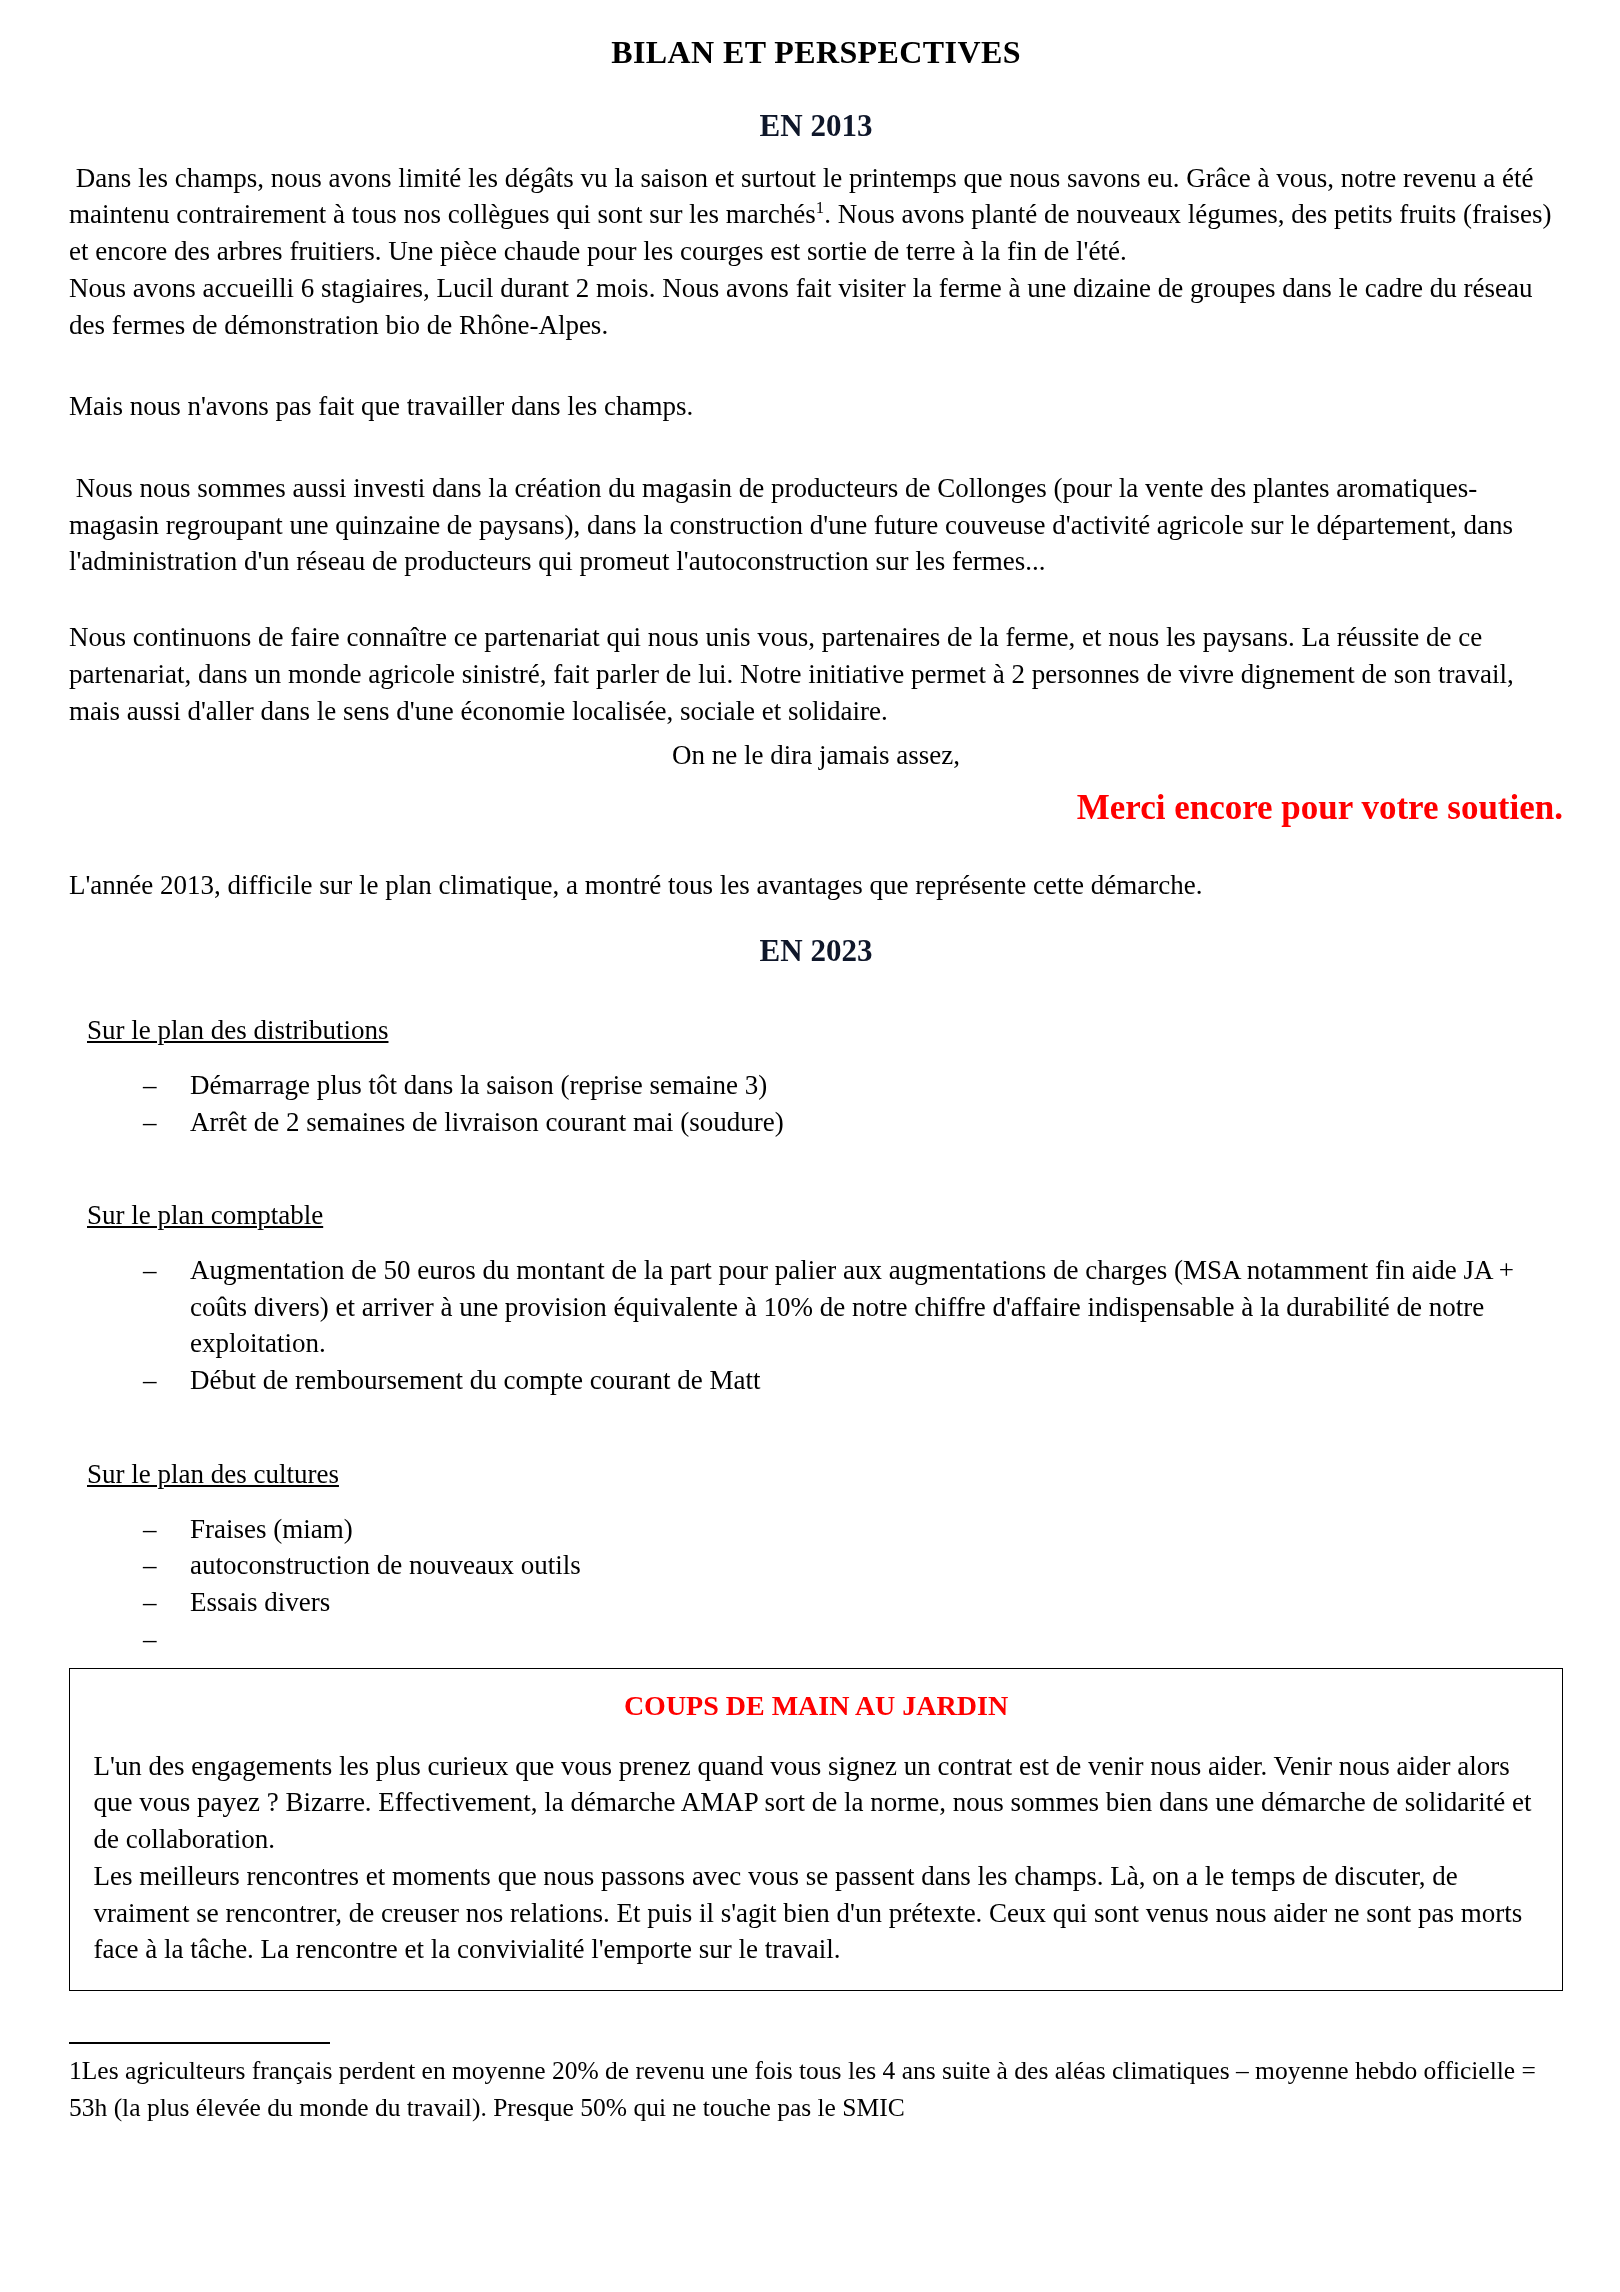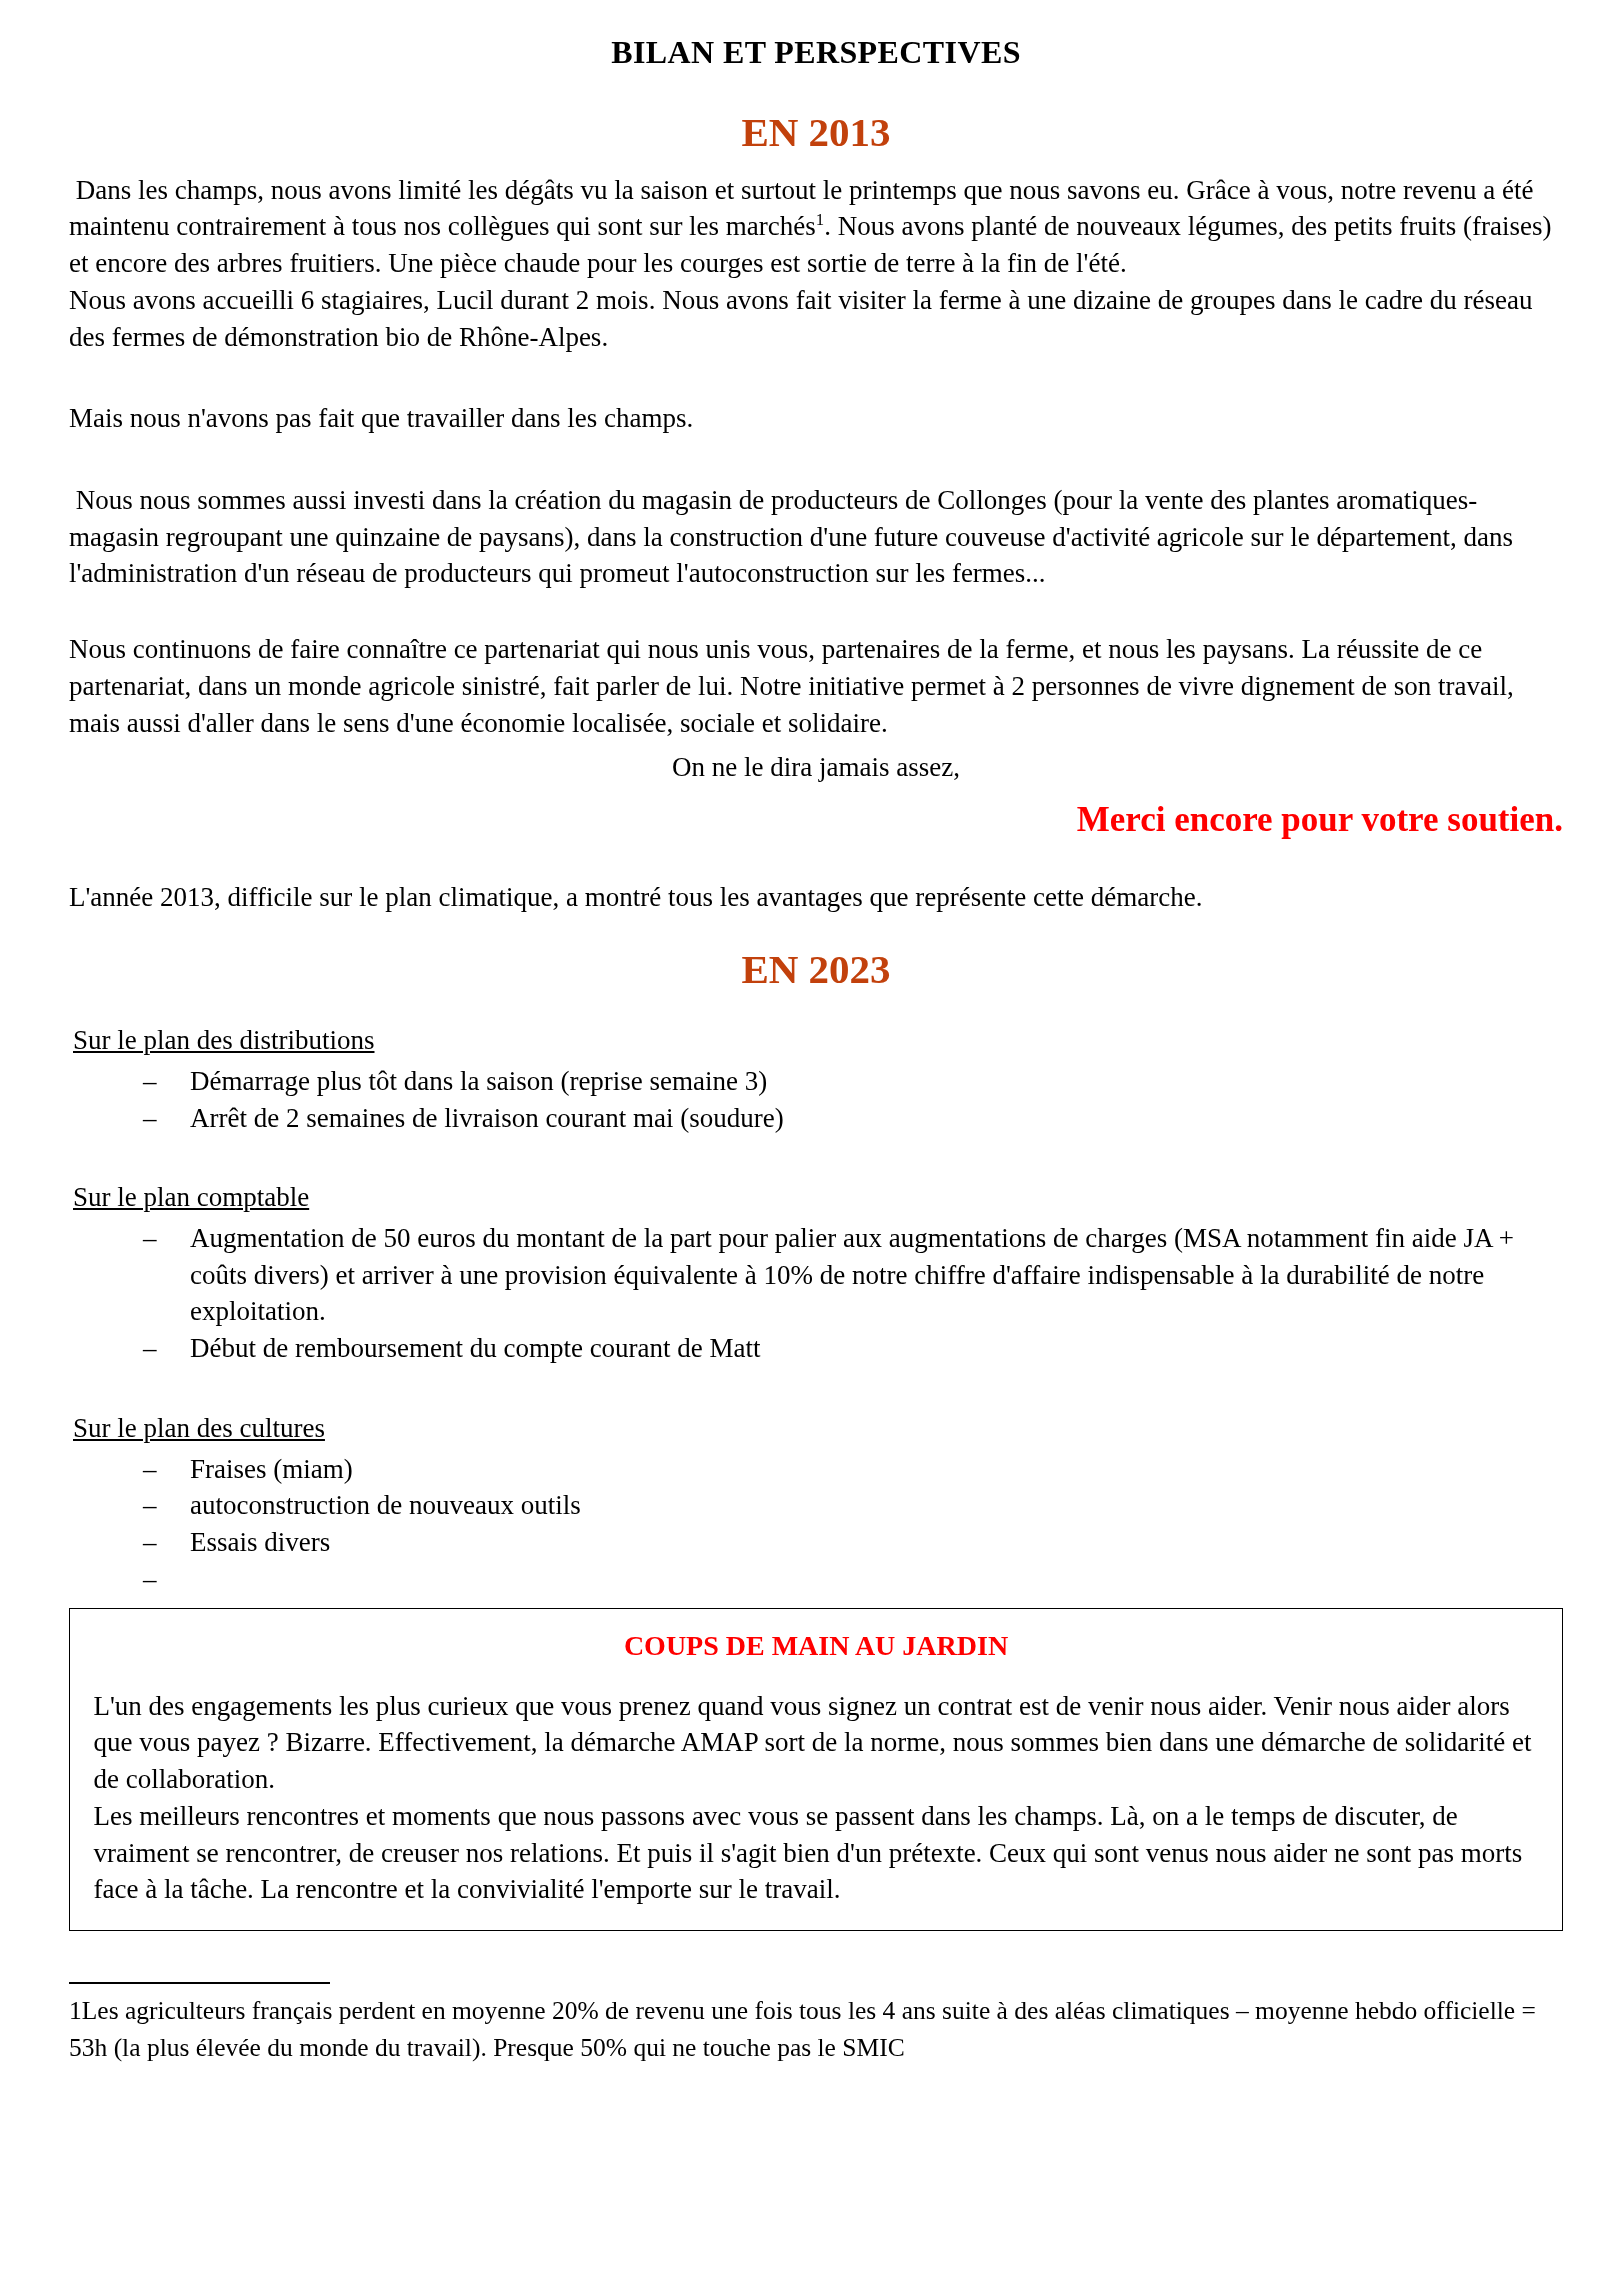--- a/index.html
+++ b/index.html
@@ -27,22 +27,22 @@
     text-align: center;
     font-weight: bold;
     font-size: 32px;
     letter-spacing: 0.4px;
     margin: 0;
     padding-top: 34px;
   }
   .year-heading {
     text-align: center;
     font-weight: bold;
-    font-size: 41px;
-    color: #c2410c;
+    font-size: 31px;
+    color: #0f172a;
     margin: 0;
     padding-top: 37px;
   }
   .year-heading.second {
     padding-top: 0;
   }
   p.body-text {
     font-size: 27px;
     line-height: 1.36;
     margin: 0;
@@ -70,21 +70,21 @@
     text-align: right;
     color: #ff0000;
     font-weight: bold;
     font-size: 35px;
     margin: 0;
     padding-top: 5.9px;
   }
   .sec-title {
     font-size: 27px;
     line-height: 1.36;
-    margin: 4px;
+    margin: 18px;
     text-decoration: underline;
     display: inline-block;
   }
   ul.dash-list {
     list-style: none;
     margin: 0;
     padding: 0 0 0 74px;
   }
   ul.dash-list li {
     font-size: 27px;

